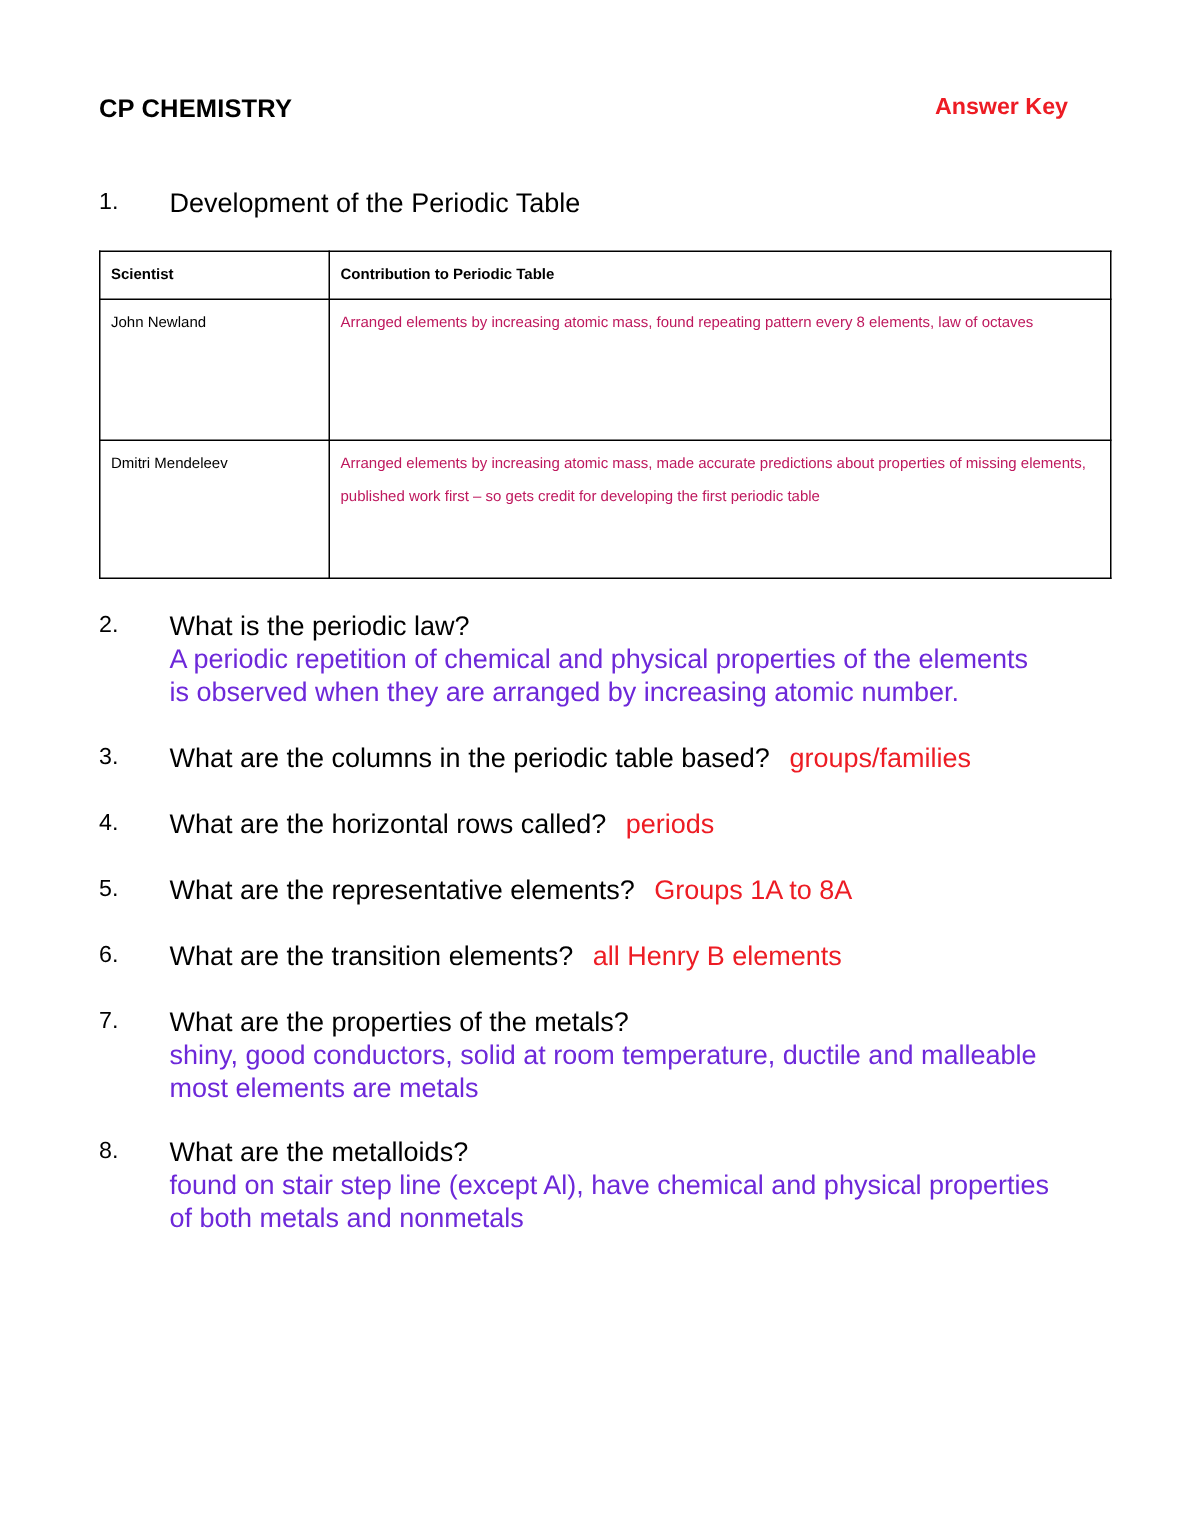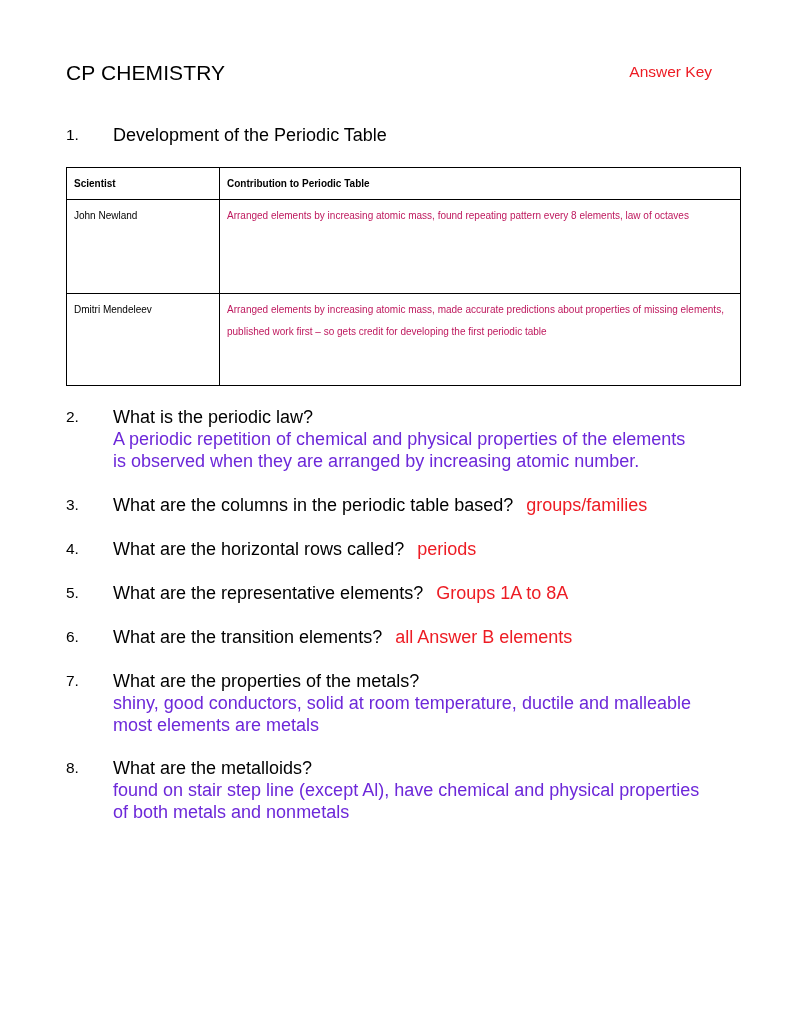--- a/index.html
+++ b/index.html
@@ -23,32 +23,32 @@
     box-sizing: border-box;
     padding: 62px 58px 0 66px;
   }
 
   
   .doc-header {
     position: relative;
     height: 44px;
   }
   .title-block {
-    font-size: 21px;
-    font-weight: normal;
+    font-size: 17px;
+    font-weight: bold;
     line-height: 21px;
     letter-spacing: 0.1px;
   }
   .answer-key {
     position: absolute;
     right: 21px;
     top: 1px;
     font-size: 15.5px;
     color: #ED1C24;
-    font-weight: normal;
+    font-weight: bold;
   }
 
   
   .item {
     display: flex;
     align-items: flex-start;
   }
   .item-num {
     width: 47px;
     flex: 0 0 47px;
@@ -178,21 +178,21 @@
       <div class="item-num">5.</div>
       <div class="item-body">
         <span>What are the representative elements?</span><span class="ans-inline">Groups 1A to 8A</span>
       </div>
     </div>
     <div class="q-gap"></div>
 
     <div class="item">
       <div class="item-num">6.</div>
       <div class="item-body">
-        <span>What are the transition elements?</span><span class="ans-inline">all Answer B elements</span>
+        <span>What are the transition elements?</span><span class="ans-inline">all Henry B elements</span>
       </div>
     </div>
     <div class="q-gap"></div>
 
     <div class="item">
       <div class="item-num">7.</div>
       <div class="item-body">
         <span class="q-line">What are the properties of the metals?</span>
         <span class="ans-block">shiny, good conductors, solid at room temperature, ductile and malleable</span>
         <span class="ans-block">most elements are metals</span>

